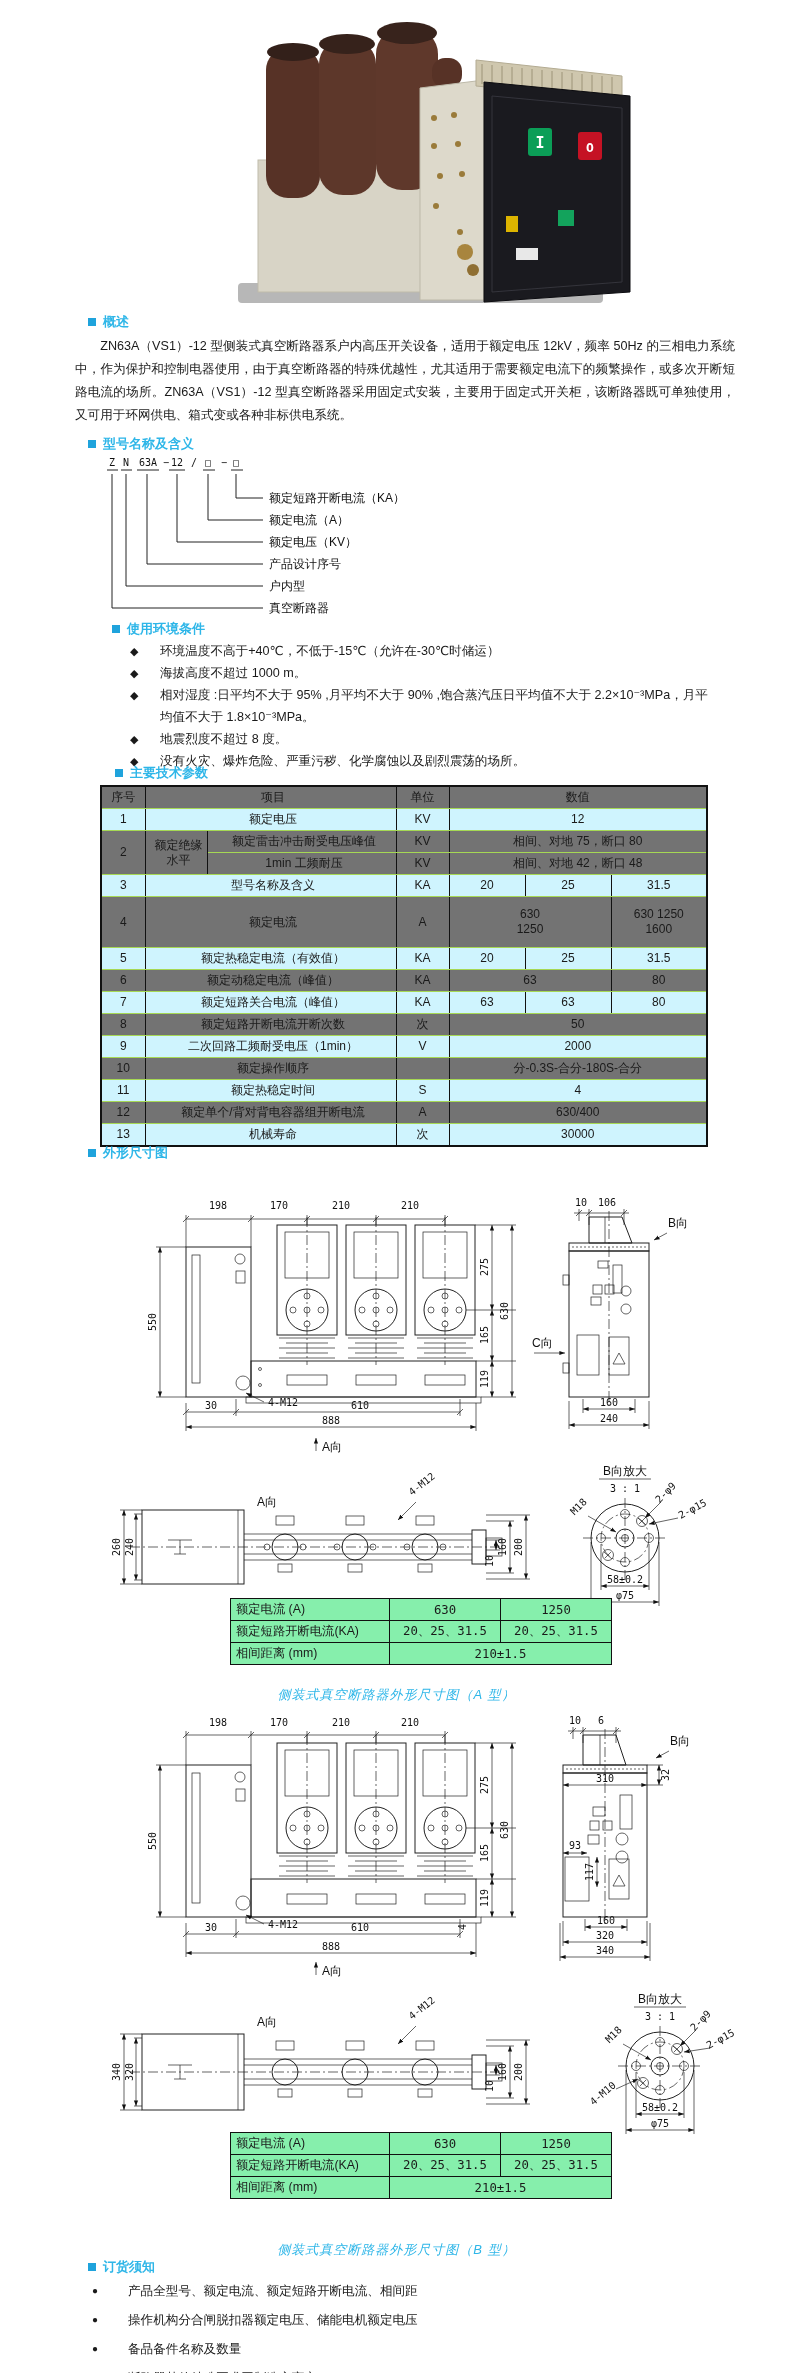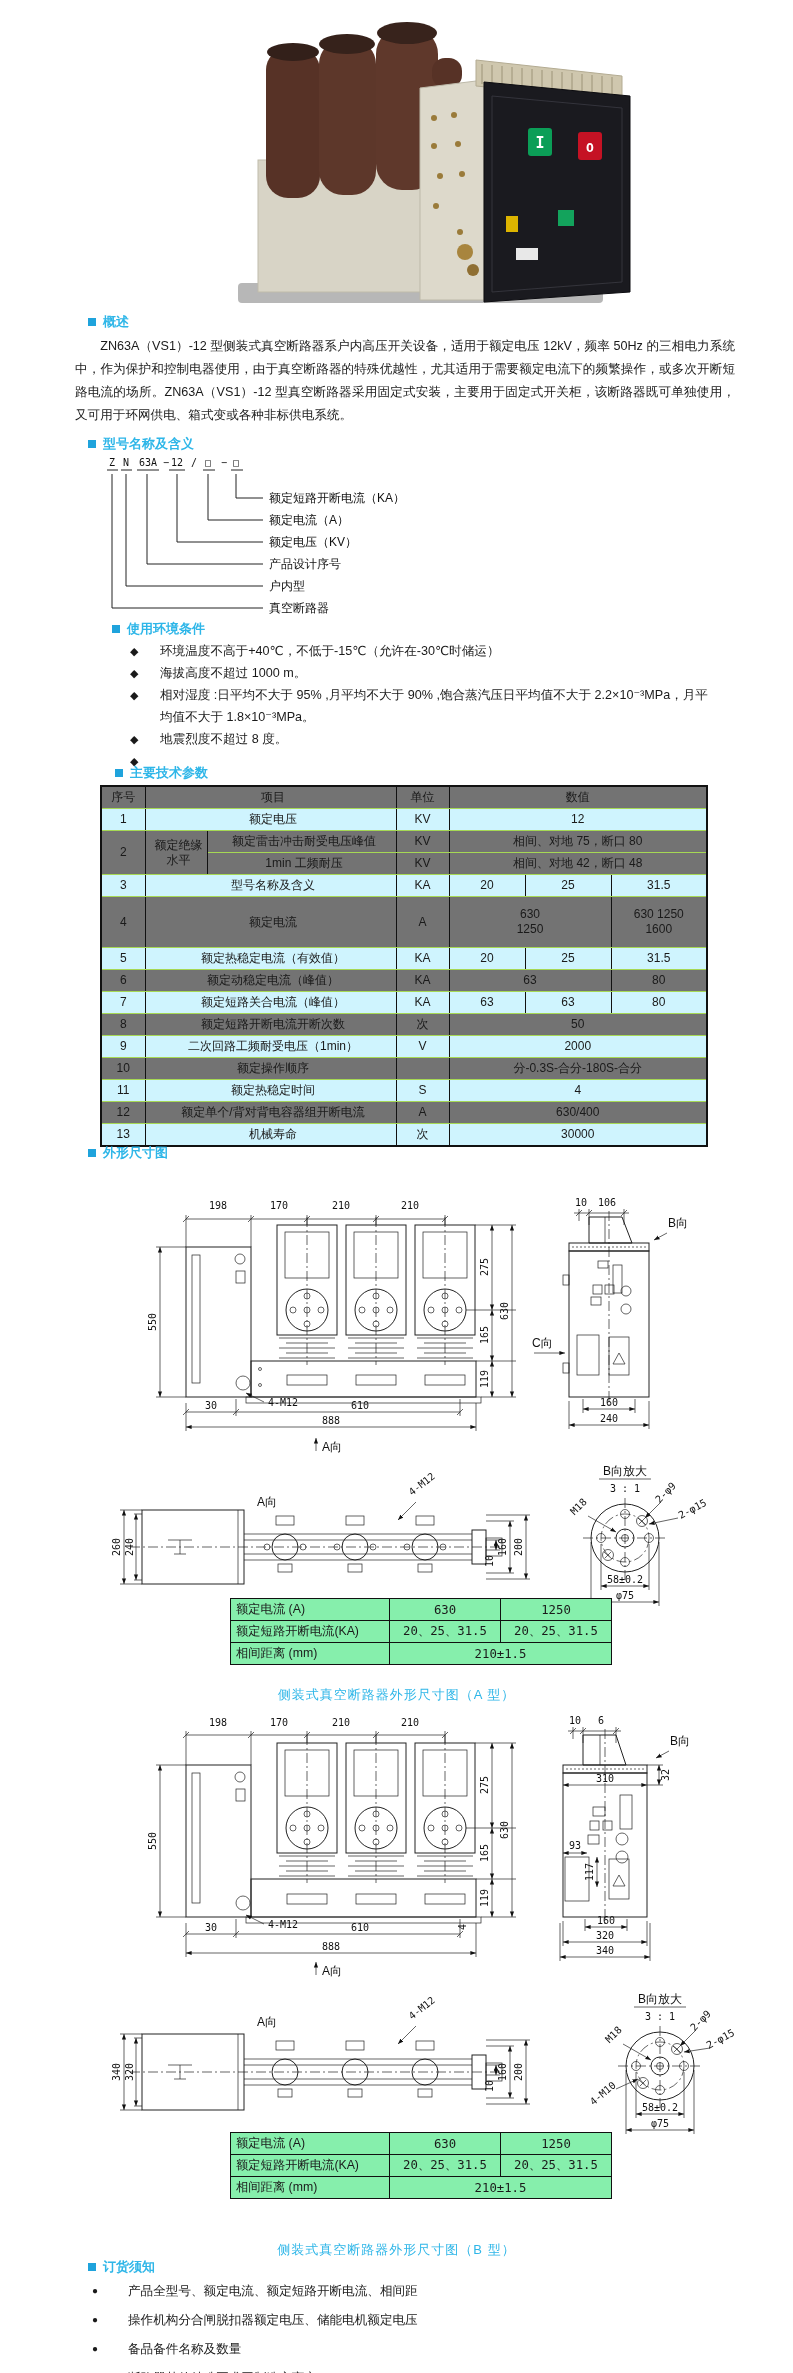--- a/index.html
+++ b/index.html
@@ -15,21 +15,21 @@
   .ord-item .ob{width:36px;flex:none;font-size:10px;}
   table.params{position:absolute;border-collapse:collapse;table-layout:fixed;font-size:12px;border:2px solid #111;}
   .params td{border-right:1px solid #111;border-bottom:1px solid #a6d854;height:21px;text-align:center;
              padding:0 2px;overflow:hidden;line-height:1.25;}
   .params td.item{text-align:center;padding-left:7px;}
   .params tr.b{background:#737373;}
   .params tr.l{background:#cff4fe;}
   table.mini{position:absolute;border-collapse:collapse;font-size:12.3px;background:#86efac;}
   .mini td{border:1.5px solid #111;height:21px;padding:0 5px;text-align:center;font-family:"DejaVu Sans Mono","Liberation Sans",monospace;}
   .mini td.l{text-align:left;font-family:"Liberation Sans",sans-serif;}
-  .caption{position:absolute;width:793px;text-align:center;color:#2eb6e8;font-size:13px;letter-spacing:1px;}
+  .caption{position:absolute;width:793px;text-align:center;color:#2eb6e8;font-size:13px;letter-spacing:1px;font-style:italic;}
   svg .ln{stroke:#222;stroke-width:1;fill:none;}
   svg .thin{stroke:#222;stroke-width:.7;fill:none;}
   svg .cl{stroke:#222;stroke-width:.7;fill:none;stroke-dasharray:10 3 2 3;}
   svg text{font-family:"DejaVu Sans Mono","Liberation Mono",monospace;font-size:10px;fill:#111;}
   svg text.cjk{font-family:"Liberation Sans","DejaVu Sans",sans-serif;font-size:12px;}
 </style>
 </head>
 <body>
 
 <div class="page">
@@ -156,20 +156,21 @@
     <div class="env-item">
       <span class="db">◆</span>
       <span style="width:560px">相对湿度 :日平均不大于 95% ,月平均不大于 90% ,饱合蒸汽压日平均值不大于 2.2×10⁻³MPa，月平均值不大于 1.8×10⁻³MPa。</span>
       </div>
     <div class="env-item">
       <span class="db">◆</span>
       <span>地震烈度不超过 8 度。</span>
       </div>
     <div class="env-item">
       <span class="db">◆</span>
+      <span>没有火灾、爆炸危险、严重污秽、化学腐蚀以及剧烈震荡的场所。</span>
       </div>
   </div>
 
   <div class="sec-h" style="left:115px;top:764px">
     <span class="sq"></span>
     <span>主要技术参数</span>
   </div>
   <table class="params" style="left:100px;top:785px;width:606px">
     <colgroup>
         <col style="width:44px">

